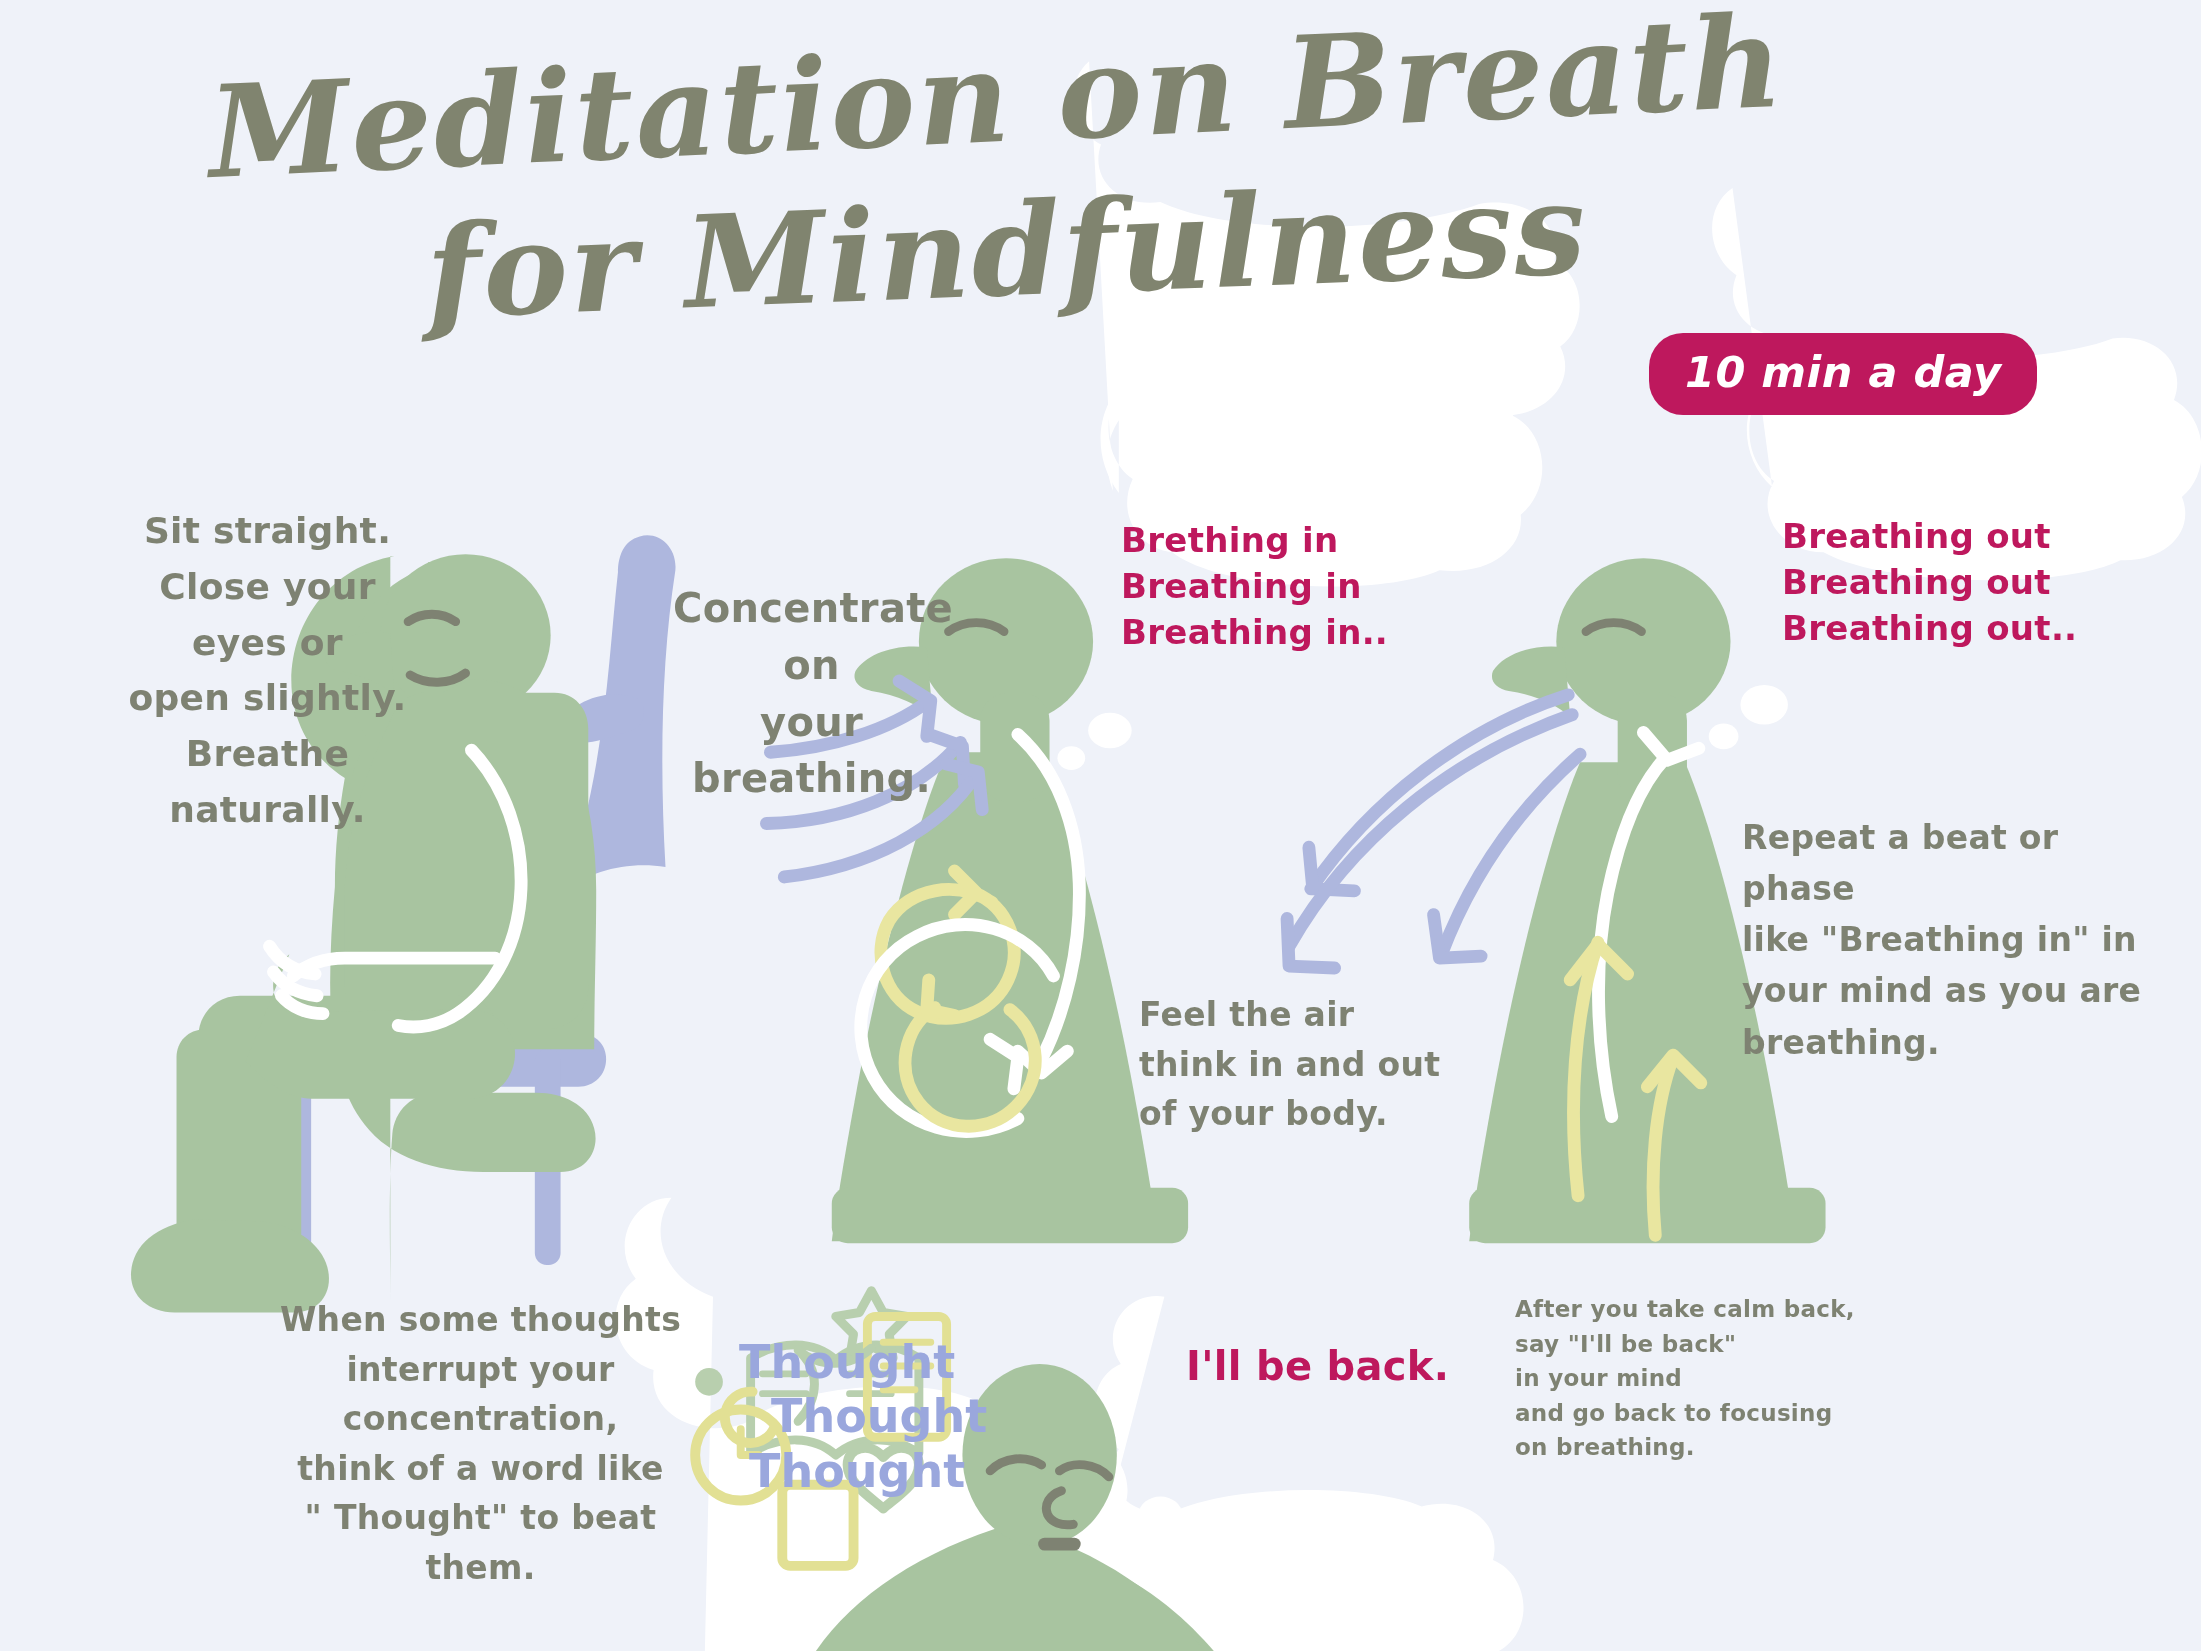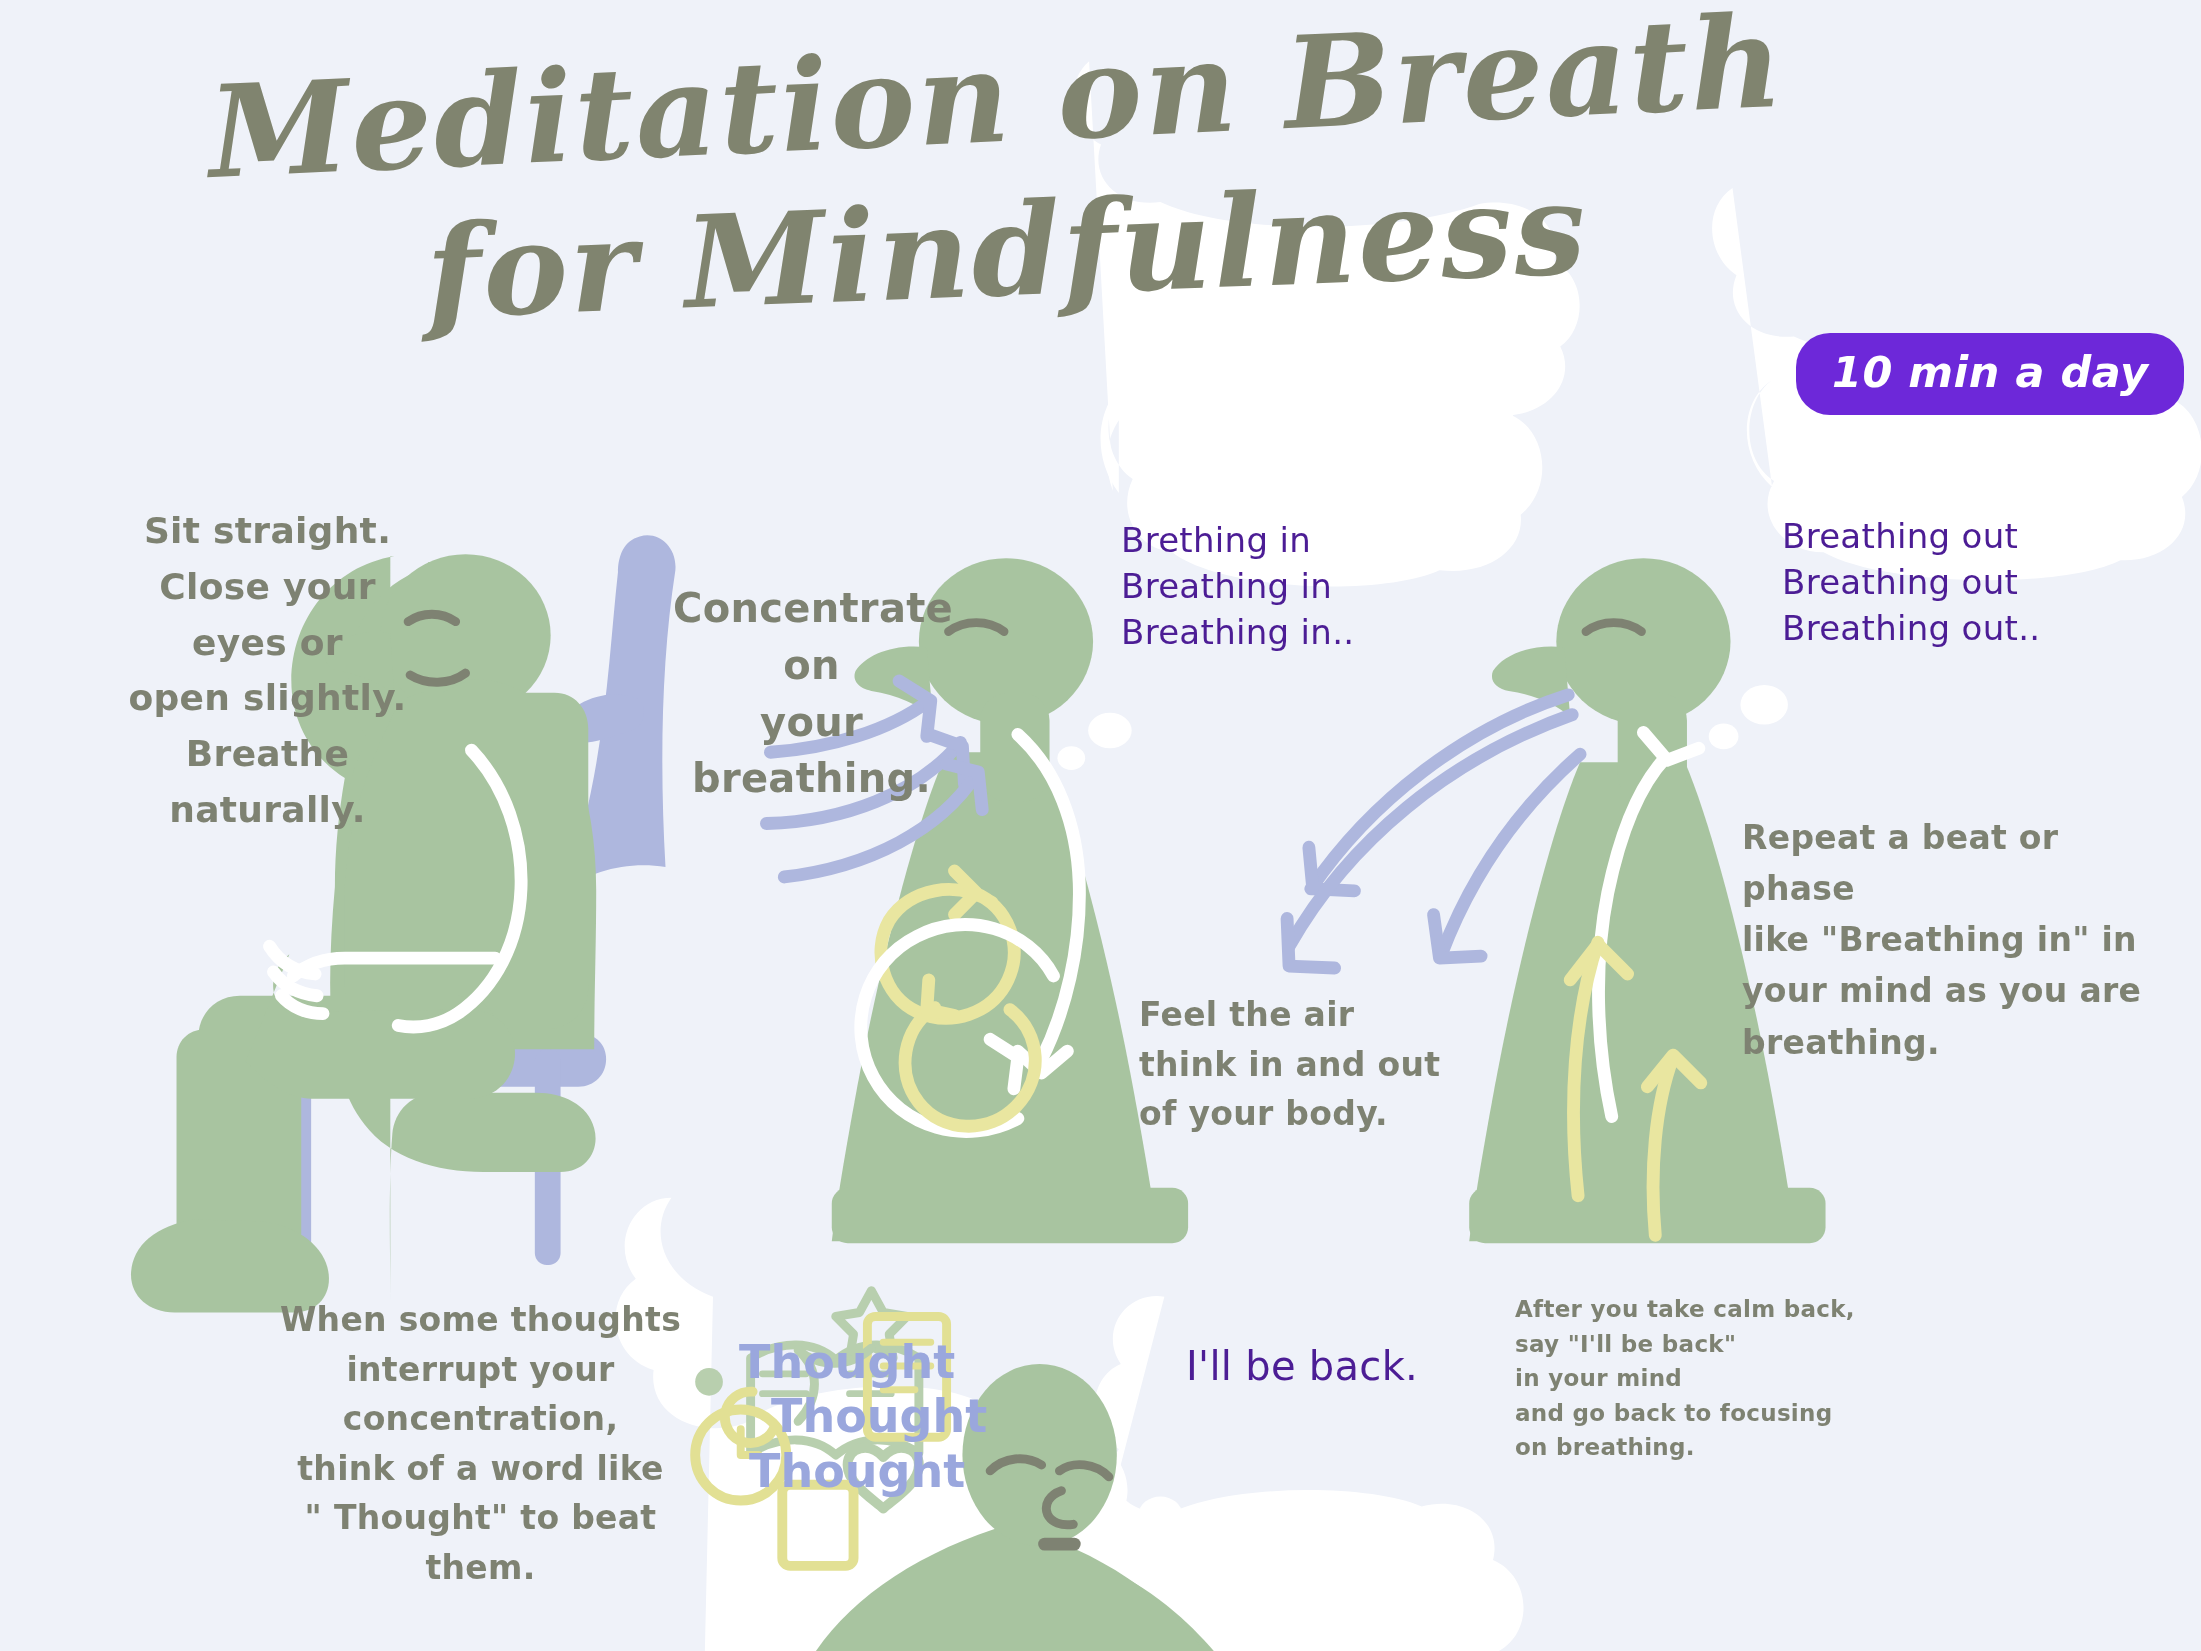--- a/index.html
+++ b/index.html
@@ -29,22 +29,22 @@
     font-weight:700;
     color:#80846f;
     white-space:nowrap;
     line-height:1;
   }
   #title-line1 { font-size:127px; letter-spacing:2px; transform:rotate(-2.6deg); margin-left:10px; }
   #title-line2 { font-size:127px; letter-spacing:2px; transform:rotate(-2.2deg); margin-left:228px; margin-top:22px; }
 
   
   #badge {
-    position:absolute; left:1796px; top:333px;
-    background:#6d28d9;
+    position:absolute; left:1649px; top:333px;
+    background:#be185d;
     border-radius:34px;
     padding:14px 36px 18px 36px;
   }
   #badge span {
     font-family:"DejaVu Sans", sans-serif;
     font-style:italic;
     font-weight:700;
     font-size:43px;
     color:#ffffff;
     white-space:nowrap;
@@ -56,21 +56,21 @@
   .copy.sage  { color:#7e8272; }
 
   #copy-sit       { left:109px;  top:503px;  width:317px; font-size:36px; text-align:center; line-height:1.55; }
   #copy-conc      { left:673px;  top:556px;  width:277px; font-size:40px; text-align:center; line-height:1.42;margin-top:24px; }
   #copy-feel      { left:1139px; top:990px; width:356px; font-size:33px; line-height:1.5; }
   #copy-repeat    { left:1742px; top:812px;  width:416px; font-size:33px; line-height:1.55; }
   #copy-thoughts  { left:248px;  top:1295px; width:465px; font-size:33px; text-align:center; line-height:1.5; }
   #copy-after     { left:1515px; top:1292px; width:475px; font-size:23px; line-height:1.5; }
 
   
-  .bubble-text { position:absolute; color:#4c1d95; font-weight:400; white-space:pre-line; }
+  .bubble-text { position:absolute; color:#be185d; font-weight:700; white-space:pre-line; }
   #bub-in-text   { left:1121px; top:517px; width:297px; font-size:34px; line-height:1.36; }
   #bub-out-text  { left:1782px; top:513px; width:327px; font-size:34px; line-height:1.36; }
   #bub-back-text { left:1186px; top:1343px; width:297px; font-size:40px; }
   #bub-thought-text { position:absolute; left:735px; top:1335px; width:228px; font-size:46px; font-weight:700; color:#9aa7dd; line-height:1.18; }
   #bub-thought-text .t1 { display:block; text-align:left;   margin-left:4px; }
   #bub-thought-text .t2 { display:block; text-align:center; margin-left:36px; }
   #bub-thought-text .t3 { display:block; text-align:left;   margin-left:14px; }
 </style>
 </head>
 <body>

